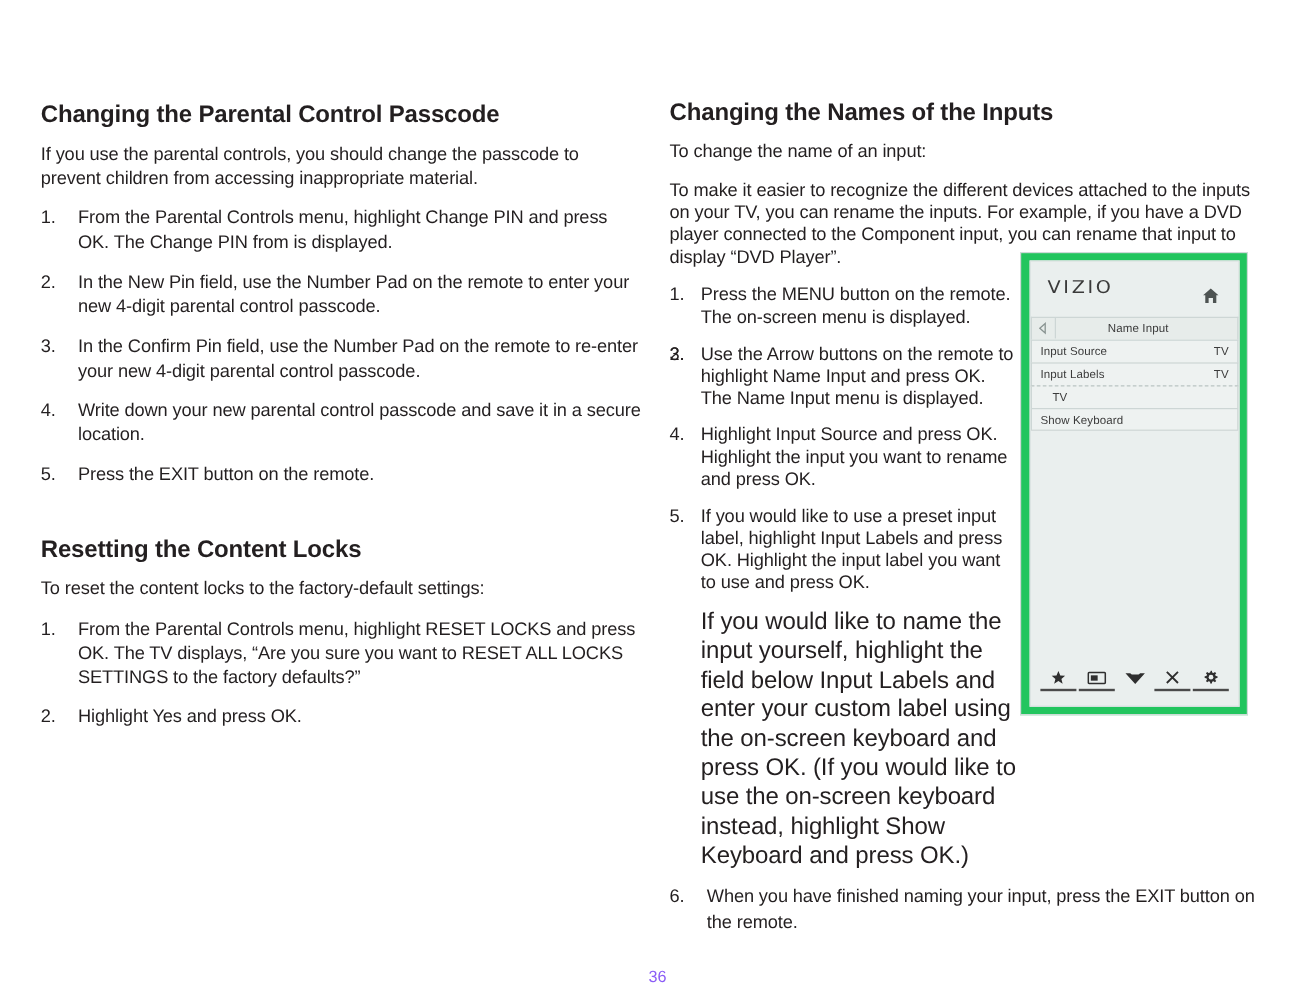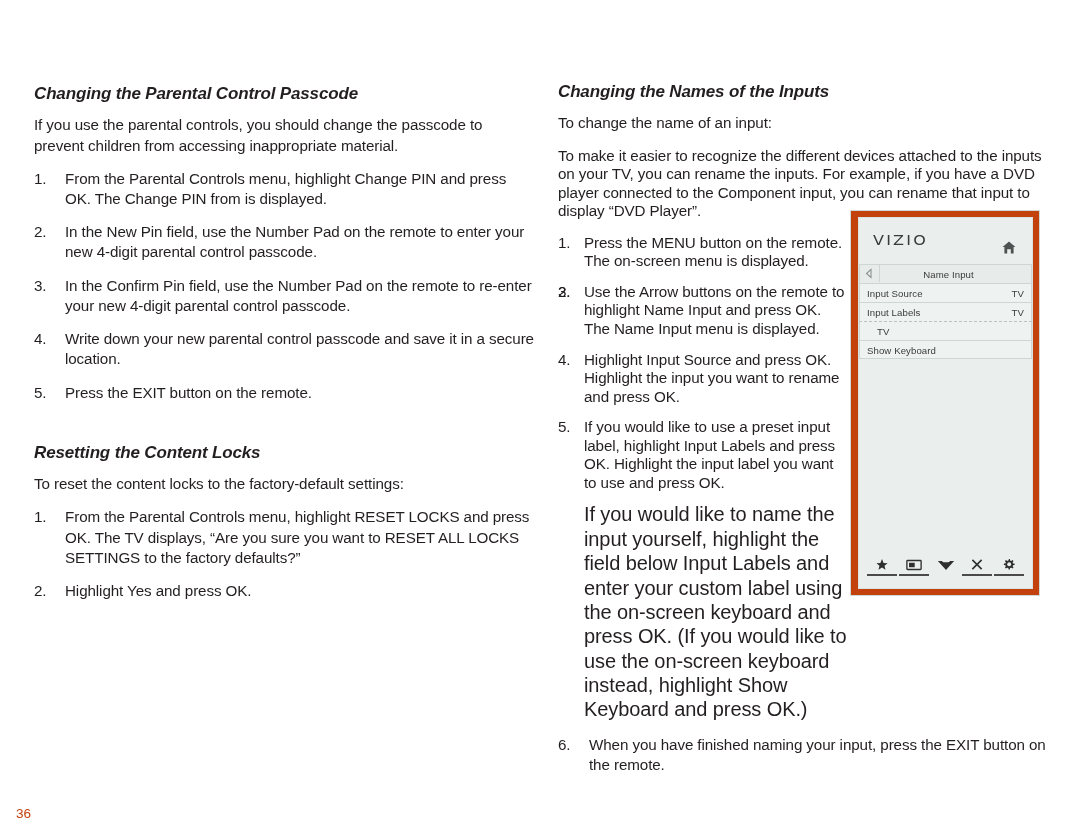--- a/index.html
+++ b/index.html
@@ -27,26 +27,25 @@
   }
   .col-right {
     position: absolute;
     left: 558px;
     top: 82px;
     width: 492px;
   }
 
   
   h2.sec-head {
-    font-size: 17px;
+    font-size: 20px;
     font-weight: bold;
     letter-spacing: -0.15px;
     margin: 0 0 11px 0;
     line-height: 1.2;
-    font-style: italic;
   }
   p.body {
     font-size: 15.2px;
     line-height: 1.33;
     margin: 0 0 13px 0;
     letter-spacing: -0.1px;
   }
   p.body.tight { line-height: 1.22; }
 
   ol.steps {
@@ -93,21 +92,21 @@
     line-height: 1.33;
   }
 
   
   .tv-panel {
     position: absolute;
     left: 850px;
     top: 210px;
     width: 190px;
     height: 386px;
-    background: #c2410c;
+    background: #22c55e;
     border: 1px solid #cfdad8;
     box-sizing: border-box;
   }
   .tv-inner {
     position: absolute;
     left: 7px;
     top: 6px;
     right: 6px;
     bottom: 6px;
     background: #eaefee;
@@ -207,23 +206,23 @@
     bottom: 3px;
     transform: translateX(-50%);
   }
 
   
   .page-num {
     position: absolute;
     left: 16px;
     right: 0;
     top: 806px;
-    text-align: left;
+    text-align: center;
     font-size: 13.5px;
-    color: #c2410c;
+    color: #8b5cf6;
   }
 </style>
 </head>
 <body>
 
 <div class="page">
 
   <div class="col-left">
 
     <h2 class="sec-head">Changing the Parental Control Passcode</h2>

